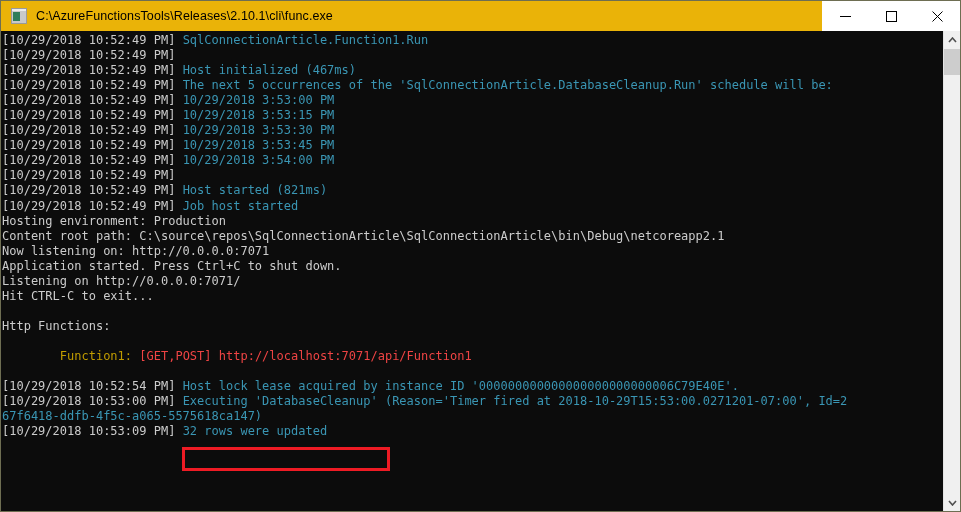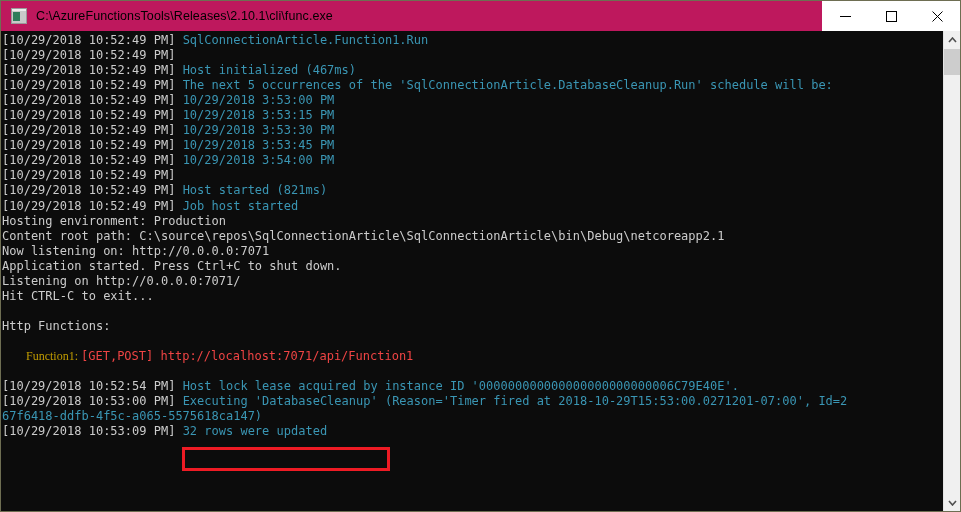--- a/index.html
+++ b/index.html
@@ -18,21 +18,21 @@
     background: #0c0c0c;
     box-sizing: border-box;
     border: 1px solid #6e6e52;
   }
   
   #titlebar {
     position: absolute;
     left: 0; top: 0;
     width: 959px;
     height: 30px;
-    background: #be185d;
+    background: #eab308;
     display: flex;
     align-items: center;
     box-sizing: border-box;
   }
   #title-icon {
     width: 16px;
     height: 16px;
     margin-left: 10px;
     margin-right: 9px;
     flex: 0 0 auto;
@@ -94,21 +94,21 @@
     font-family: "DejaVu Sans Mono", "Liberation Mono", monospace;
     font-size: 12px;
     line-height: 15.05px;
     white-space: pre;
     letter-spacing: 0px;
   }
   .line { height: 15.05px; }
   .c-gray  { color: #cccccc; }
   .c-teal  { color: #3a96b4; }
   .c-green { color: #ef4444; }
-  .c-yellow{ color: #c19c00; font-family: Liberation Serif, serif; }
+  .c-yellow{ color: #c19c00; }
   
   #redbox {
     position: absolute;
     left: 181px;
     top: 446px;
     width: 208px;
     height: 24px;
     border: 3px solid #ee1b24;
     box-sizing: border-box;
     pointer-events: none;

